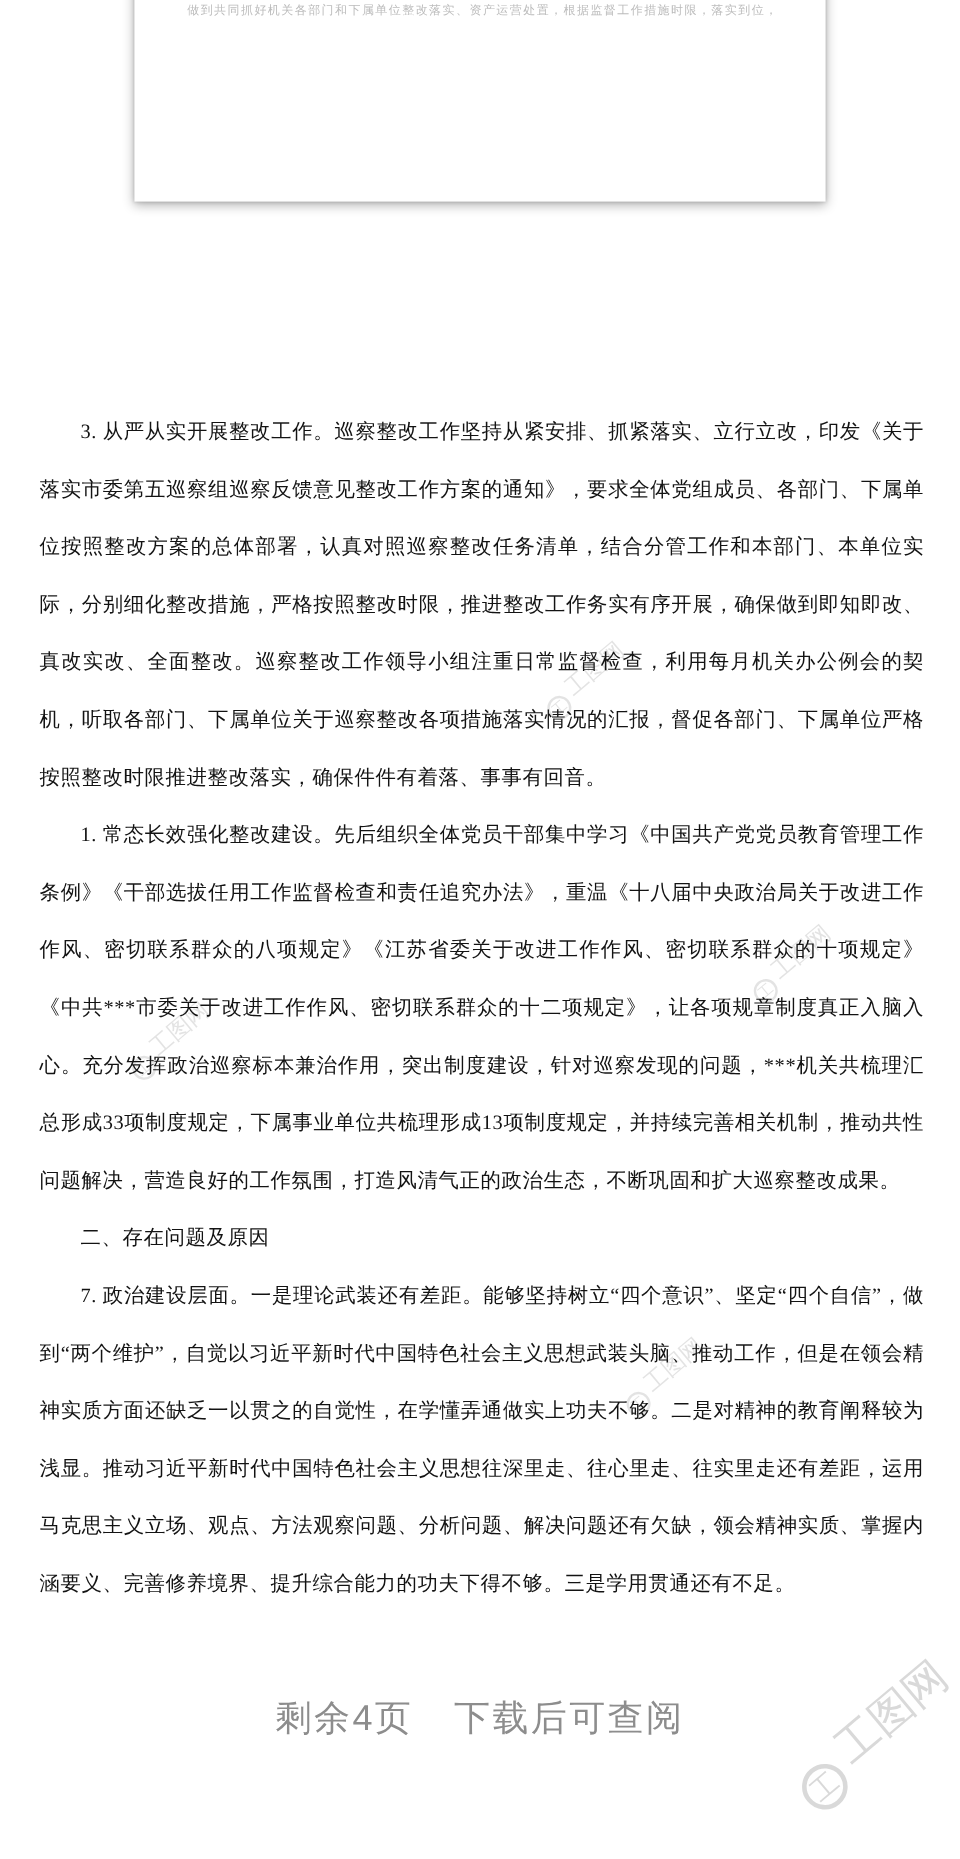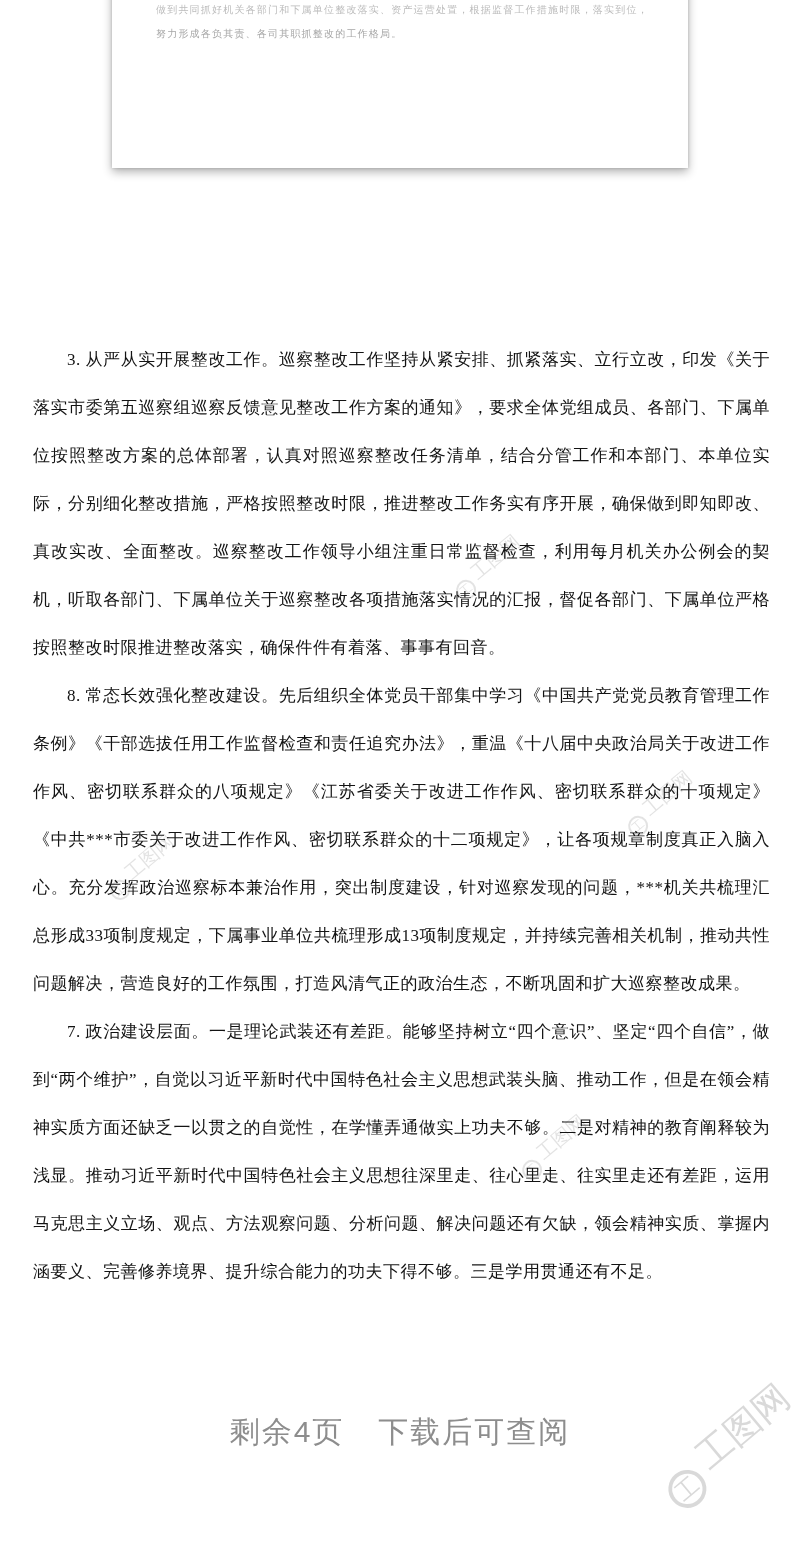--- a/index.html
+++ b/index.html
@@ -54,30 +54,30 @@
     font-size:12px; line-height:16px; text-align:center;
     vertical-align:-4px; margin-right:5px;
   }
   .wm.big { transform:rotate(-40deg) scale(1.9); color:rgba(80,80,80,.22); }
 </style>
 </head>
 <body>
 
 <div class="prev-page">
   <div class="prev-line blur">做到共同抓好机关各部门和下属单位整改落实、资产运营处置，根据监督工作措施时限，落实到位，</div>
-  <div class="prev-line">努力形成各负其责、各司其职抓整改的工作格局。</div>
 </div>
 
 <div class="wm" style="left:446px; top:552px;"><span class="logo">工</span><span>工图网</span></div>
 <div class="wm" style="left:618px; top:788px;"><span class="logo">工</span><span>工图网</span></div>
 <div class="wm" style="left:100px; top:852px;"><span class="logo">工</span><span>工图网</span></div>
 <div class="wm" style="left:512px; top:1132px;"><span class="logo">工</span><span>工图网</span></div>
 <div class="wm big" style="left:686px; top:1430px;"><span class="logo">工</span><span>工图网</span></div>
 
 <div class="doc">
   <p><b>3. 从严从实开展整改工作。</b><span>巡察整改工作坚持从紧安排、抓紧落实、立行立改，印发《关于落实市委第五巡察组巡察反馈意见整改工作方案的通知》，要求全体党组成员、各部门、下属单位按照整改方案的总体部署，认真对照巡察整改任务清单，结合分管工作和本部门、本单位实际，分别细化整改措施，严格按照整改时限，推进整改工作务实有序开展，确保做到即知即改、真改实改、全面整改。巡察整改工作领导小组注重日常监督检查，利用每月机关办公例会的契机，听取各部门、下属单位关于巡察整改各项措施落实情况的汇报，督促各部门、下属单位严格按照整改时限推进整改落实，确保件件有着落、事事有回音。</span></p>
-  <p><b>8. 常态长效强化整改建设。</b><span>先后组织全体党员干部集中学习《中国共产党党员教育管理工作条例》《干部选拔任用工作监督检查和责任追究办法》，重温《十八届中央政治局关于改进工作作风、密切联系群众的八项规定》《江苏省委关于改进工作作风、密切联系群众的十项规定》《中共***市委关于改进工作作风、密切联系群众的十二项规定》，让各项规章制度真正入脑入心。充分发挥政治巡察标本兼治作用，突出制度建设，针对巡察发现的问题，***机关共梳理汇总形成33项制度规定，下属事业单位共梳理形成13项制度规定，并持续完善相关机制，推动共性问题解决，营造良好的工作氛围，打造风清气正的政治生态，不断巩固和扩大巡察整改成果。</span></p>
+  <p><b>1. 常态长效强化整改建设。</b><span>先后组织全体党员干部集中学习《中国共产党党员教育管理工作条例》《干部选拔任用工作监督检查和责任追究办法》，重温《十八届中央政治局关于改进工作作风、密切联系群众的八项规定》《江苏省委关于改进工作作风、密切联系群众的十项规定》《中共***市委关于改进工作作风、密切联系群众的十二项规定》，让各项规章制度真正入脑入心。充分发挥政治巡察标本兼治作用，突出制度建设，针对巡察发现的问题，***机关共梳理汇总形成33项制度规定，下属事业单位共梳理形成13项制度规定，并持续完善相关机制，推动共性问题解决，营造良好的工作氛围，打造风清气正的政治生态，不断巩固和扩大巡察整改成果。</span></p>
+  <p><b>二、存在问题及原因</b><span></span></p>
   <p><b>7. 政治建设层面。</b><span>一是理论武装还有差距。能够坚持树立“四个意识”、坚定“四个自信”，做到“两个维护”，自觉以习近平新时代中国特色社会主义思想武装头脑、推动工作，但是在领会精神实质方面还缺乏一以贯之的自觉性，在学懂弄通做实上功夫不够。二是对精神的教育阐释较为浅显。推动习近平新时代中国特色社会主义思想往深里走、往心里走、往实里走还有差距，运用马克思主义立场、观点、方法观察问题、分析问题、解决问题还有欠缺，领会精神实质、掌握内涵要义、完善修养境界、提升综合能力的功夫下得不够。三是学用贯通还有不足。</span></p>
 </div>
 
 <div class="footer">
   <span>剩余4页</span><span class="hint">下载后可查阅</span>
 </div>
 
 </body></html>

